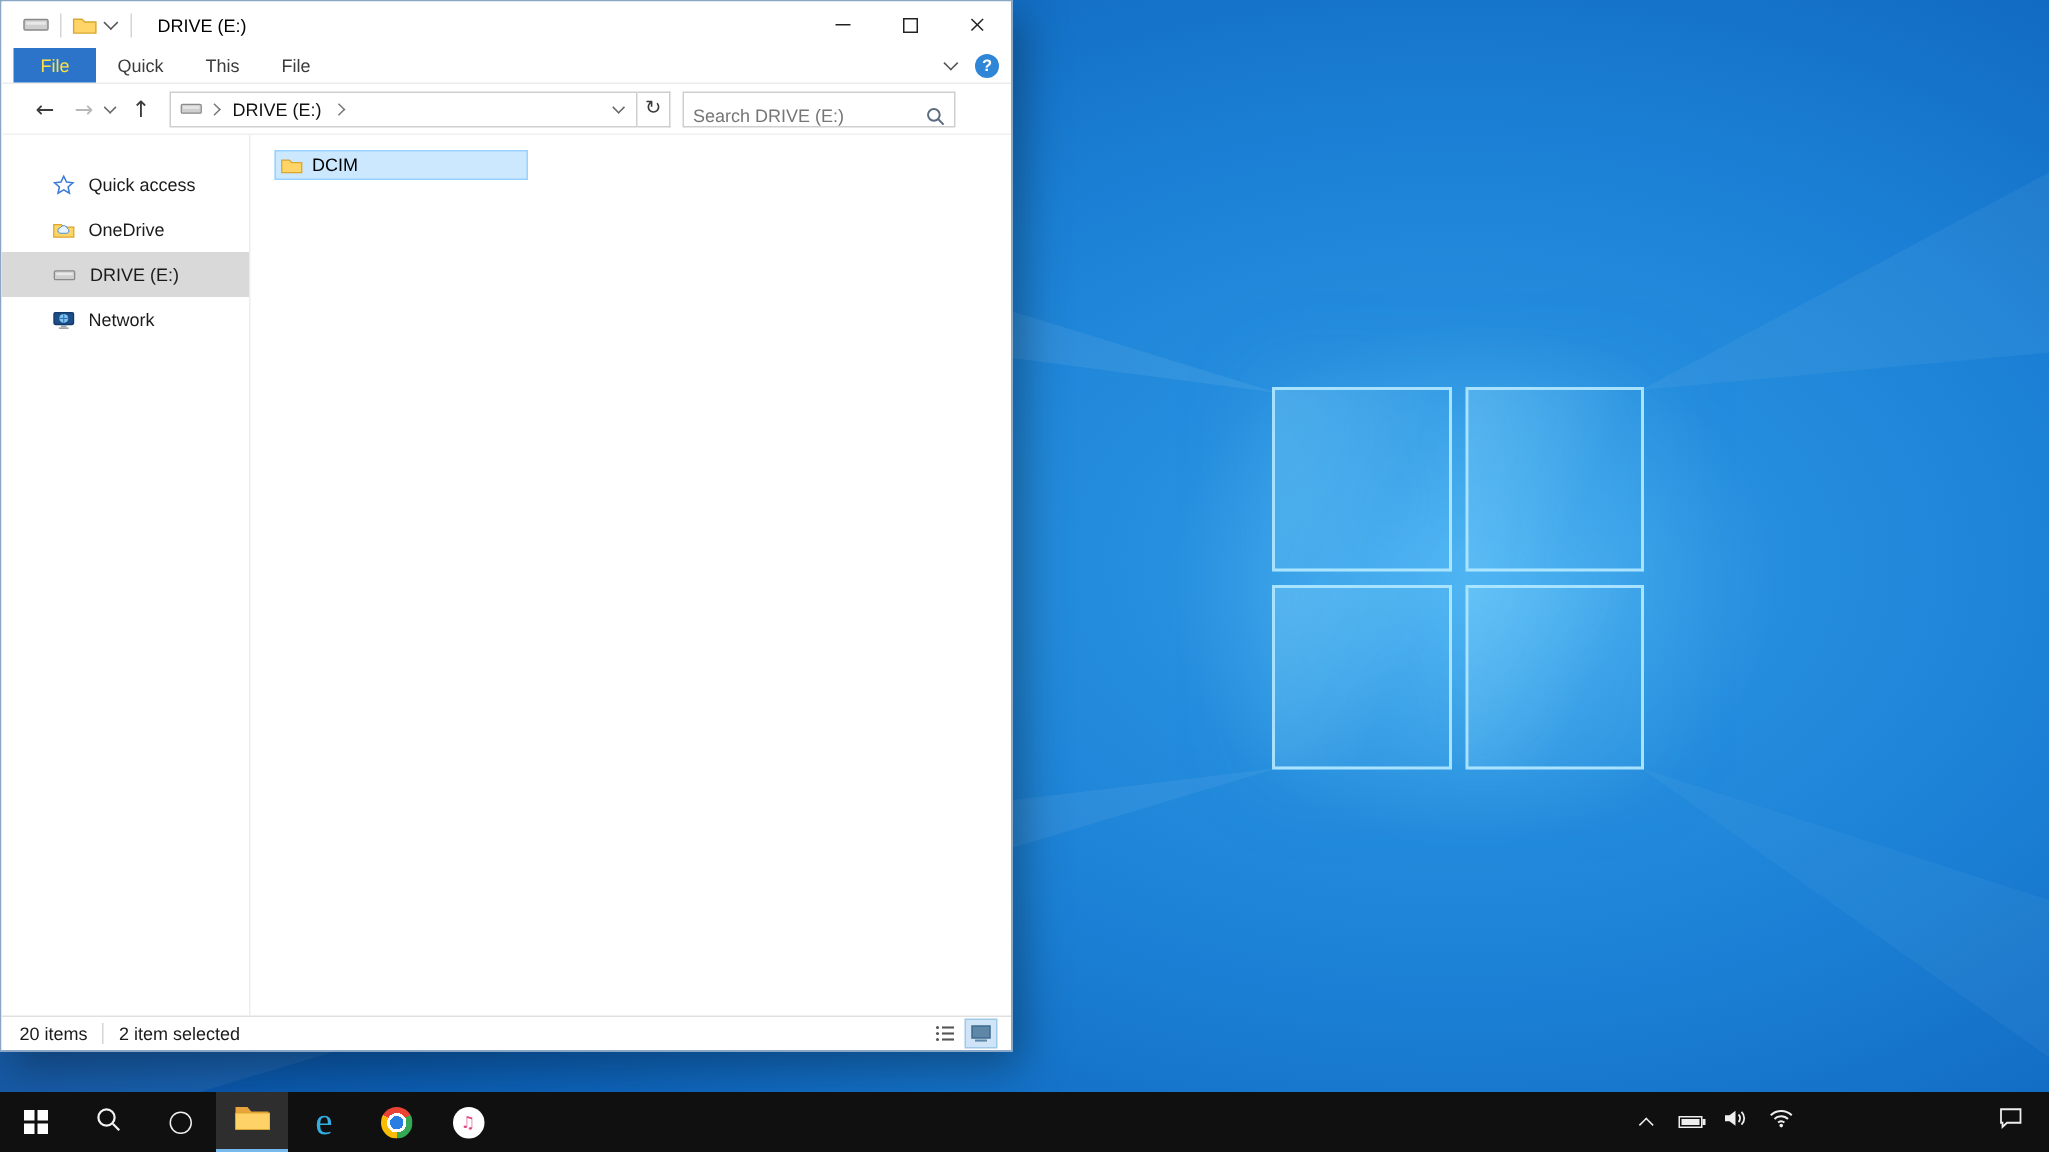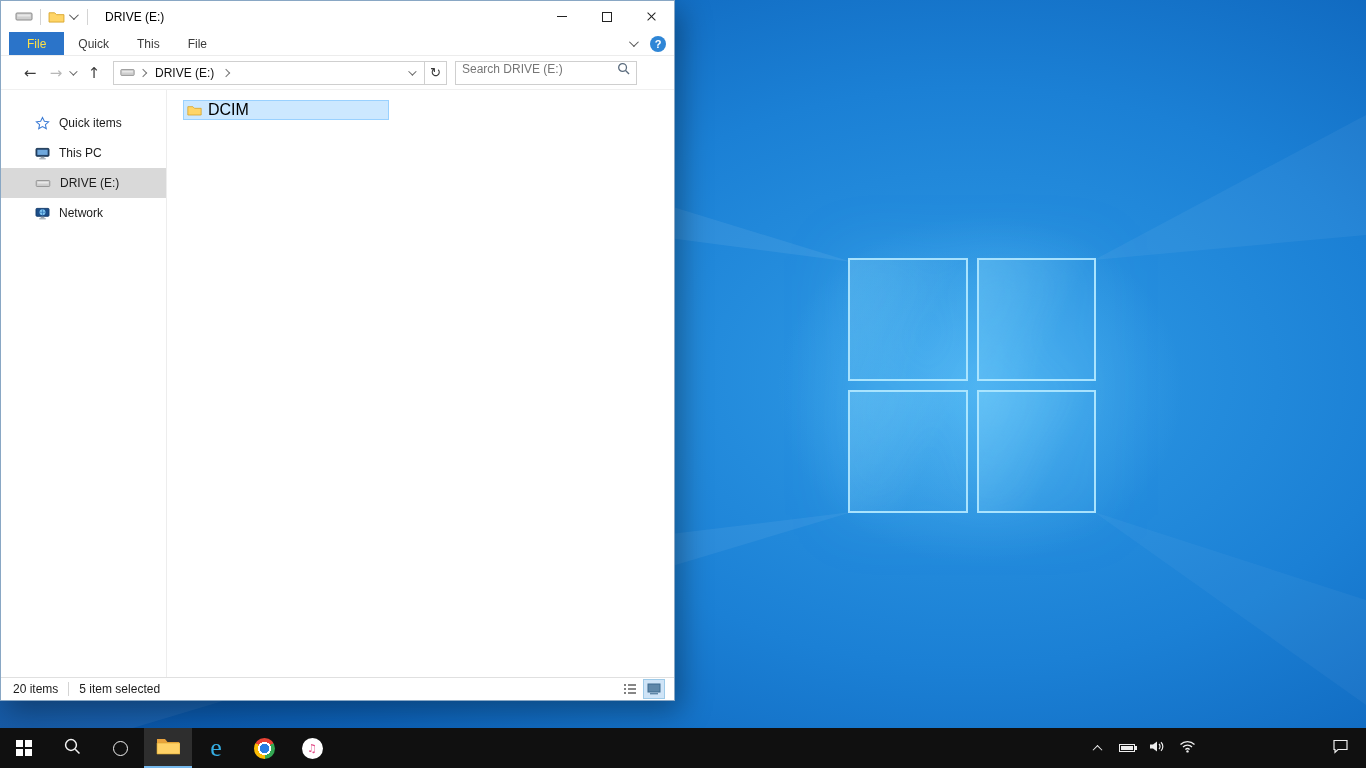--- a/index.html
+++ b/index.html
@@ -56,36 +56,36 @@
   .nav-btn { width:26px; text-align:center; font-size:15px; }
   .back { color:#3b3b3b; } .fwd { color:#b8b8b8; } .up { color:#3b3b3b; }
   .chev-d.small { border-color:#666; width:6px; height:6px; margin:0 6px 0 0; }
   .addr { display:flex; align-items:center; height:24px; width:312px; border:1px solid #cfcfcf;
       background:#fff; margin-left:6px; padding-left:6px; }
   .addr .loc { font-size:12px; color:#111; margin:0 4px; white-space:nowrap; }
   .addr .spacer { flex:1; }
   .addr-dd { width:20px; display:flex; justify-content:center; align-items:center; height:100%; }
   .refresh-btn { width:22px; height:24px; border:1px solid #cfcfcf; border-left:none; display:flex;
       align-items:center; justify-content:center; font-size:13px; color:#3a3a3a; }
-  .searchbox { display:flex; align-items:flex-start; height:24px; width:182px; border:1px solid #cfcfcf;
+  .searchbox { display:flex; align-items:flex-end; height:24px; width:182px; border:1px solid #cfcfcf;
       margin-left:8px; background:#fff; }
   .searchbox input { flex:1; border:none; outline:none; font-size:12px; padding:0 6px; color:#333;
       font-family:"Liberation Sans", sans-serif; min-width:0; }
   .searchbox input::placeholder { color:#767676; }
   .searchbox .mag { margin-right:6px; display:flex; }
 
   .main { flex:1; display:flex; min-height:0; background:#fff; }
   .sidebar { width:166px; flex:0 0 166px; padding-top:18px; border-right:1px solid #ededed; }
   .side-item { height:30px; display:flex; align-items:center; padding-left:34px; gap:9px;
       font-size:12px; color:#1b1b1b; white-space:nowrap; }
   .side-item.selected { background:var(--sidebar-selected,#d9d9d9); }
   .content { flex:1; padding:10px 0 0 16px; }
-  .file-item { width:206px; height:20px; display:flex; align-items:center; gap:6px;
+  .file-item { width:169px; height:20px; display:flex; align-items:center; gap:6px;
       background:var(--selection-bg,#cce8ff); border:1px solid var(--selection-border,#99d1ff);
-      padding-left:3px; font-size:16px; color:#000; }
+      padding-left:3px; font-size:12px; color:#000; }
 
   .statusbar { height:23px; flex:0 0 23px; display:flex; align-items:center; border-top:1px solid #e0e0e0;
       font-size:12px; color:#1b1b1b; padding:0 10px 0 12px; background:#fff; }
   .statusbar .vdiv { height:14px; margin:0 10px; }
   .view-btns { margin-left:auto; display:flex; gap:4px; }
   .view-btn { width:20px; height:18px; display:flex; align-items:center; justify-content:center; }
   .view-btn.active { background:#cfe4f7; outline:1px solid #9ecae8; }
 
   
   .taskbar { position:absolute; left:0; bottom:0; width:1366px; height:40px;
@@ -206,32 +206,30 @@
   </div>
 
   <div class="main">
     <div class="sidebar">
       <div class="side-item">
         <span class="ticon">
           <svg width="15" height="15" viewBox="0 0 16 16">
               <path d="M8 1.6 l2 4.1 4.5.5-3.4 3 .95 4.4L8 11.3 3.95 13.6l.95-4.4-3.4-3 4.5-.5z" fill="#fdfdff" stroke="#3a7bd5" stroke-width="1.1"></path>
             </svg>
         </span>
-        <span>Quick items</span>
+        <span>Quick access</span>
       </div>
       <div class="side-item">
         <span class="ticon">
-          <svg width="15" height="13" viewBox="0 0 16 14">
-              <rect x="1" y="1.5" width="14" height="8.5" rx="1" fill="#27476d" stroke="#16324f"></rect>
-              <rect x="2.5" y="3" width="11" height="5.5" fill="#6fa8dc"></rect>
-              <rect x="6" y="10.5" width="4" height="1.6" fill="#9aa5ad"></rect>
-              <rect x="4.5" y="12.1" width="7" height="1.2" fill="#9aa5ad"></rect>
-            </svg>
-        </span>
-        <span>This PC</span>
+          <svg width="15" height="12" viewBox="0 0 18 14">
+              <path d="M1 3 h6 l2 2 h8 v8 H1 z" style="fill:var(--folder,#ffd567)" stroke="#d9a62e"></path>
+              <path d="M6 10 a2.3 2.3 0 0 1 .4-4.5 a3 3 0 0 1 5.6.8 a2 2 0 0 1-.3 3.7 z" fill="#eaf4ff" stroke="#4a90d9" stroke-width=".8"></path>
+            </svg>
+        </span>
+        <span>OneDrive</span>
       </div>
       <div class="side-item selected">
         <span class="ticon">
           <svg width="16" height="11" viewBox="0 0 18 13">
               <rect x="1" y="3" width="16" height="7" rx="1" fill="#cfcfcf" stroke="#8a8a8a"></rect>
               <rect x="2.5" y="4.5" width="13" height="2" fill="#e8e8e8"></rect>
             </svg>
         </span>
         <span>DRIVE (E:)</span>
       </div>
@@ -257,21 +255,21 @@
             </svg>
         </span>
         <span>DCIM</span>
       </div>
     </div>
   </div>
 
   <div class="statusbar">
     <span>20 items</span>
     <span class="vdiv"></span>
-    <span>5 item selected</span>
+    <span>2 item selected</span>
     <div class="view-btns">
       <span class="view-btn">
         <svg width="14" height="12" viewBox="0 0 14 12">
             <circle cx="2" cy="2" r="1" fill="#555"></circle>
             <rect x="5" y="1.3" width="8" height="1.4" fill="#555"></rect>
             <circle cx="2" cy="6" r="1" fill="#555"></circle>
             <rect x="5" y="5.3" width="8" height="1.4" fill="#555"></rect>
             <circle cx="2" cy="10" r="1" fill="#555"></circle>
             <rect x="5" y="9.3" width="8" height="1.4" fill="#555"></rect>
           </svg>

